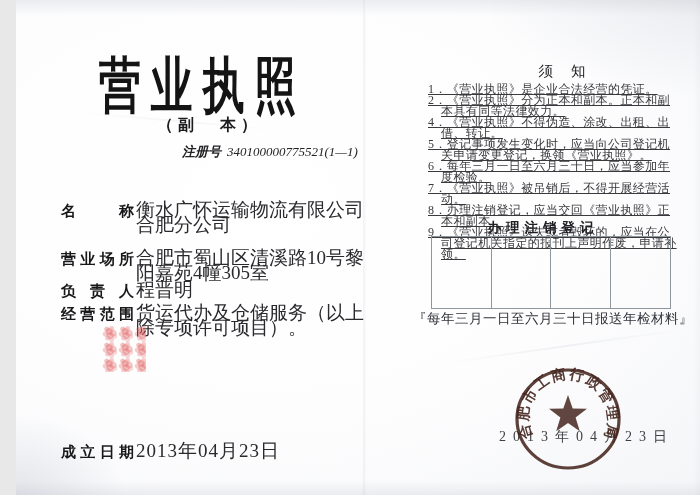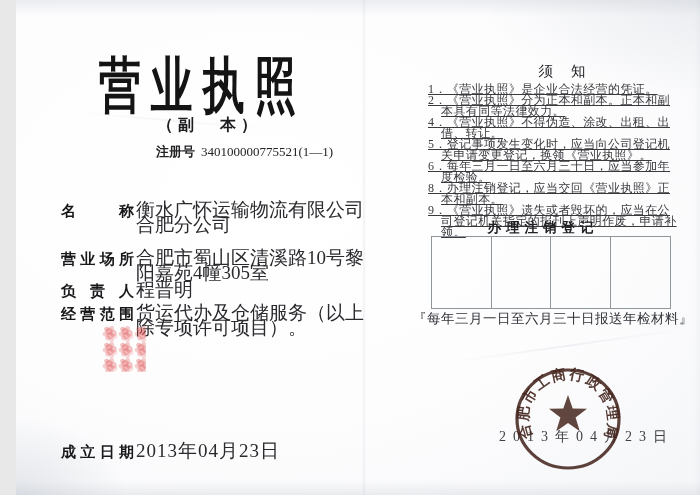--- a/index.html
+++ b/index.html
@@ -33,21 +33,21 @@
   .title{
     position:absolute;left:83px;top:46px;
     font-family:"Liberation Sans","DejaVu Sans",sans-serif;
     font-weight:900;font-size:58px;letter-spacing:14px;color:#141414;
     transform:scale(0.72,1.04);transform-origin:top left;white-space:nowrap;
   }
   .subtitle{
     position:absolute;left:141px;top:115px;
     font-size:16px;letter-spacing:5px;color:#1c1c1e;font-weight:bold;white-space:nowrap;
   }
-  .reg-line{position:absolute;left:140px;top:143px;font-size:13px;white-space:nowrap;color:#232326;}
+  .reg-line{position:absolute;left:166px;top:143px;font-size:13px;white-space:nowrap;color:#232326;font-style:italic;}
   .reg-line .reg-label{font-family:"Liberation Sans","DejaVu Sans",sans-serif;font-weight:bold;margin-right:6px;}
   .field-row{position:absolute;left:45px;display:flex;align-items:flex-start;}
   .field-label{
     width:73px;display:flex;justify-content:space-between;flex-shrink:0;
     font-family:"Liberation Sans","DejaVu Sans",sans-serif;
     font-weight:bold;font-size:15px;color:#18181a;line-height:17px;
   }
   .field-value{margin-left:2px;font-size:19px;line-height:15px;color:#2a2a2e;width:240px;}
   .row-name{top:202px;}
   .row-premises{top:250px;}
@@ -174,20 +174,21 @@
     <div class="field-value">2013年04月23日</div>
   </div>
 
   <div class="notice-heading">须知</div>
   <div class="notice-list">
     <div class="notice-item">1．《营业执照》是企业合法经营的凭证。</div>
     <div class="notice-item">2．《营业执照》分为正本和副本。正本和副本具有同等法律效力。</div>
     <div class="notice-item">4．《营业执照》不得伪造、涂改、出租、出借、转让。</div>
     <div class="notice-item">5．登记事项发生变化时，应当向公司登记机关申请变更登记，换领《营业执照》。</div>
     <div class="notice-item">6．每年三月一日至六月三十日，应当参加年度检验。</div>
+    <div class="notice-item">7．《营业执照》被吊销后，不得开展经营活动。</div>
     <div class="notice-item">8．办理注销登记，应当交回《营业执照》正本和副本。</div>
     <div class="notice-item">9．《营业执照》遗失或者毁坏的，应当在公司登记机关指定的报刊上声明作废，申请补领。</div>
   </div>
 
   <div class="inspection-heading">办理注销登记</div>
   <div class="inspection-table">
     <div class="inspection-cell"></div>
     <div class="inspection-cell"></div>
     <div class="inspection-cell"></div>
     <div class="inspection-cell"></div>

